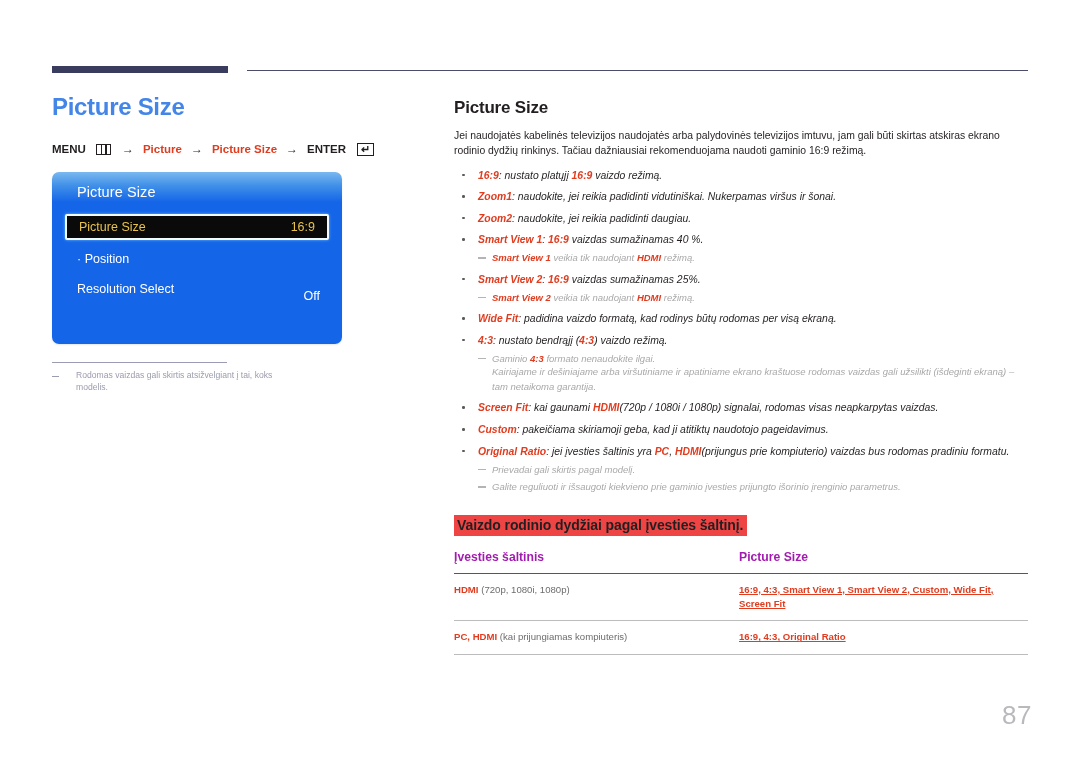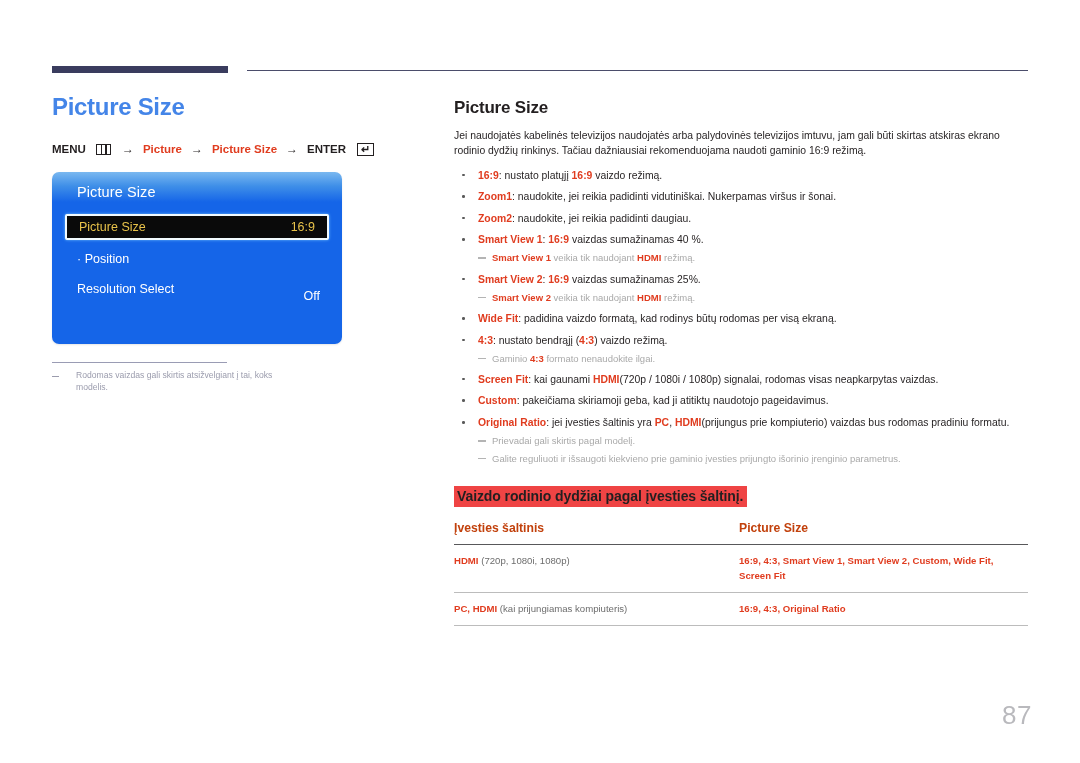--- a/index.html
+++ b/index.html
@@ -209,20 +209,21 @@
     font-size: 10.4px;
     line-height: 1.45;
     color: #231f20;
     margin-bottom: 9px;
   }
 
   ul.bullets {
     list-style: none;
     margin: 0;
     padding: 0;
+    font-style: italic;
   }
   ul.bullets > li {
     position: relative;
     padding-left: 24px;
     font-size: 10.4px;
     line-height: 1.45;
     color: #231f20;
     margin-bottom: 6.5px;
   }
   ul.bullets > li::before {
@@ -279,33 +280,33 @@
   
   table.srctable {
     width: 574px;
     border-collapse: collapse;
     table-layout: fixed;
   }
   table.srctable th {
     text-align: left;
     font-size: 12.2px;
     font-weight: bold;
-    color: #c2410c;
+    color: #a21caf;
     padding: 0 0 9px 0;
     border-bottom: 1.8px solid #58585a;
   }
   table.srctable td {
     vertical-align: top;
     font-size: 9.6px;
     color: #231f20;
     padding: 9px 0 9px 0;
     border-bottom: 1px solid #bcbcbc;
     line-height: 1.5;
   }
-  table.srctable td.val { color: #e03c1f; font-weight: bold; padding-right: 8px;}
+  table.srctable td.val { color: #e03c1f; font-weight: bold; padding-right: 8px; text-decoration: underline;}
   table.srctable td.src .gray { color: #6d6d6d; font-weight: normal; }
   .col-src { width: 285px; }
   .col-val { width: 289px; }
 
   
   .page-num {
     position: absolute;
     right: 48px;
     bottom: 32px;
     font-size: 26px;
@@ -400,20 +401,21 @@
 
     <li>
       <span class="red b">Wide Fit</span><span>: padidina vaizdo formatą, kad rodinys būtų rodomas per visą ekraną.</span>
     </li>
 
     <li>
       <span class="red b">4:3</span><span>: nustato bendrąjį (</span><span class="red b">4:3</span><span>) vaizdo režimą.</span>
       <div class="subnote">
         <span>Gaminio </span><span class="red b">4:3</span><span> formato nenaudokite ilgai.</span>
       </div>
+      <div class="subnote-cont">Kairiajame ir dešiniajame arba viršutiniame ir apatiniame ekrano kraštuose rodomas vaizdas gali užsilikti (išdeginti ekraną) – tam netaikoma garantija.</div>
     </li>
 
     <li>
       <span class="red b">Screen Fit</span><span>: kai gaunami </span><span class="red b">HDMI</span><span>(720p / 1080i / 1080p) signalai, rodomas visas neapkarpytas vaizdas.</span>
     </li>
 
     <li>
       <span class="red b">Custom</span><span>: pakeičiama skiriamoji geba, kad ji atitiktų naudotojo pageidavimus.</span>
     </li>
 

